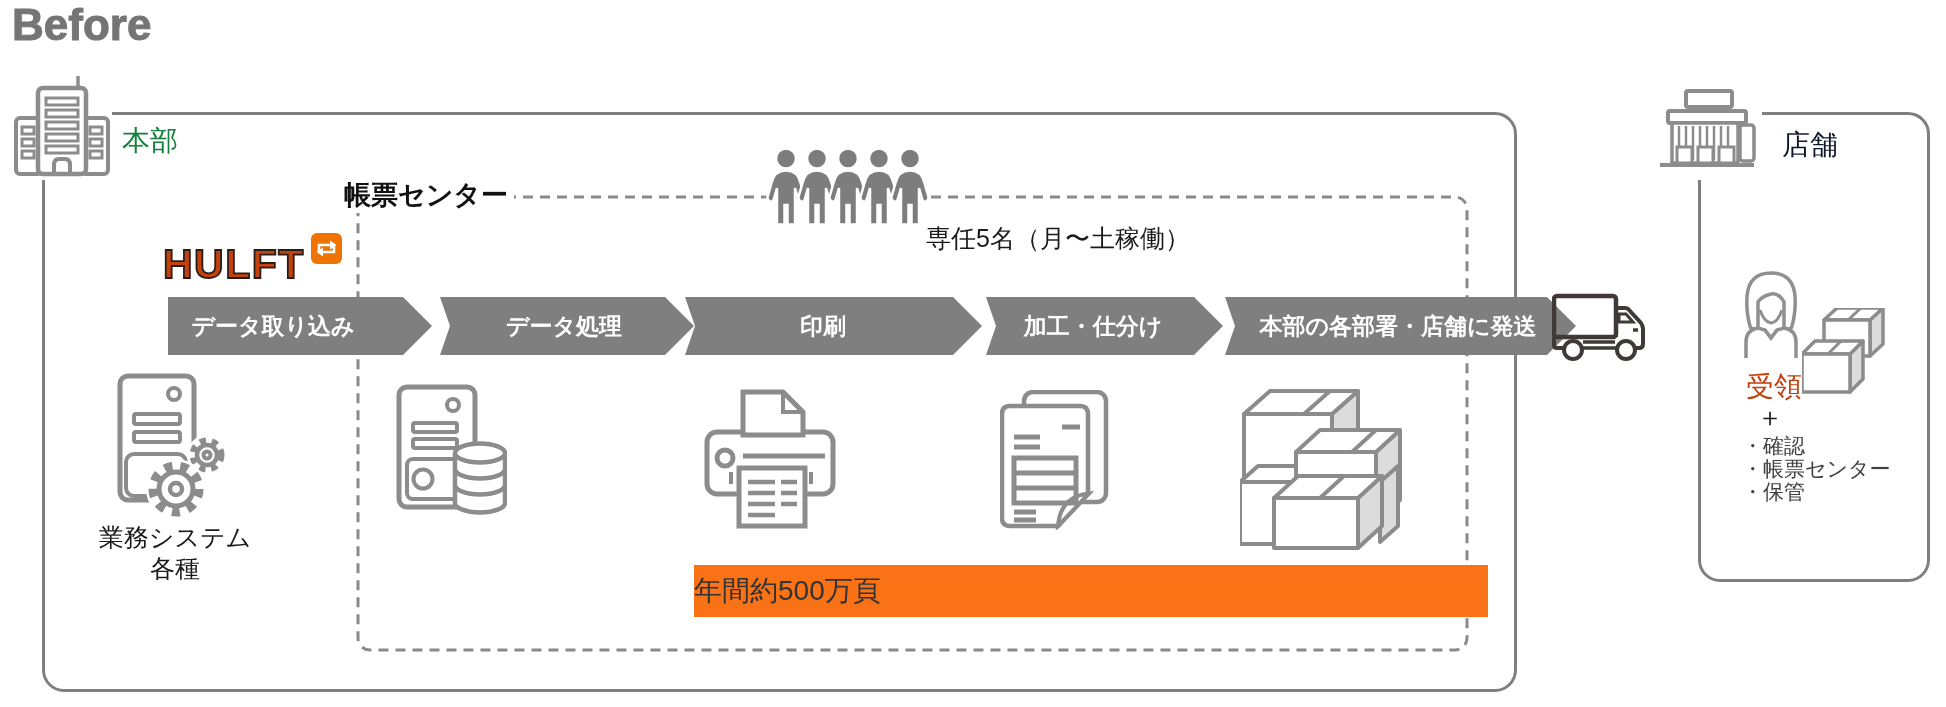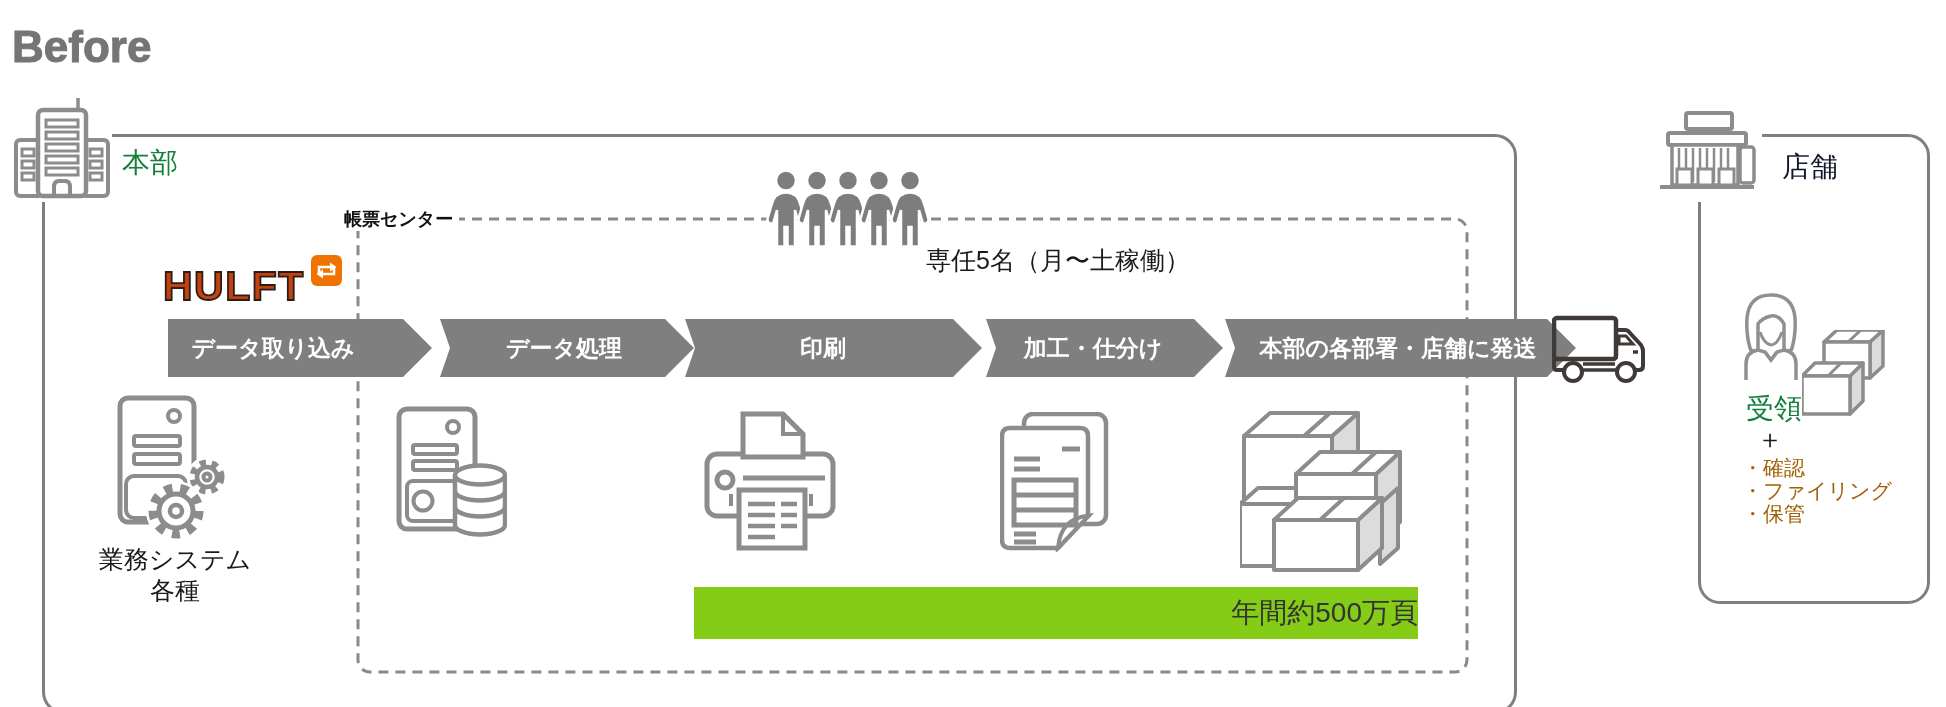--- a/index.html
+++ b/index.html
@@ -1,44 +1,44 @@
 <!DOCTYPE html>
 <html><head>
 <meta charset="utf-8">
 <style>
   * { margin:0; padding:0; box-sizing:border-box; }
   body { width:1946px; height:707px; background:#fff; font-family:"Liberation Sans", sans-serif; overflow:hidden; position:relative; }
-  .abs { position:absolute;margin-top:22px; }
+  .abs { position:absolute; }
   #title { left:12px; top:0px; font-size:44px; font-weight:700; color:#757575; -webkit-text-stroke:1px #757575; }
   #hq-box { left:42px; top:112px; width:1475px; height:580px; border:3px solid #7f7f7f; border-radius:22px; }
   #store-box { left:1698px; top:112px; width:232px; height:470px; border:3px solid #7f7f7f; border-radius:22px; }
   #fc-box { left:356px; top:195px; }
   #hq-icon { left:12px; top:66px; width:100px; height:114px; background:#fff; }
   #hq-label { left:122px; top:122px; font-size:28px; color:#15803d; }
   #store-icon { left:1656px; top:88px; width:106px; height:92px; background:#fff; }
   #store-label { left:1782px; top:126px; font-size:28px; color:#0f172a; }
-  #fc-label { left:338px; top:185px; font-size:18px; font-weight:700; color:#111; background:#fff; padding:0 6px; }
+  #fc-label { left:338px; top:177px; font-size:27px; font-weight:700; color:#111; background:#fff; padding:0 6px; }
   #people { left:763px; top:147px; }
   #staff-note { left:926px; top:222px; font-size:25px; color:#1a1a1a; }
   #hulft-text { left:163px; top:241px; font-size:41px; font-weight:700; color:#c2410c; -webkit-text-stroke:1.8px #281e19; letter-spacing:1.5px; }
   #hulft-icon { left:311px; top:233px; }
   #arrows { left:120px; top:297px;padding-left:48px; }
   #sys-icon { left:112px; top:372px; }
   #sys-label { left:75px; top:522px; width:200px; text-align:center; font-size:25px; color:#1a1a1a; line-height:31px; }
   #db-icon { left:393px; top:383px; }
   #printer-icon { left:703px; top:388px; }
   #doc-icon { left:1000px; top:390px; }
   #boxes-icon { left:1240px; top:386px; }
-  #blue-bar { left:694px; top:565px; width:724px; height:52px; background:#84cc16; text-align:right; line-height:52px; font-size:28px; color:#333; }
+  #blue-bar { left:694px; top:565px; width:794px; height:52px; background:#f97316; text-align:left; line-height:52px; font-size:28px; color:#333; }
   #truck-icon { left:1552px; top:292px; }
   #woman-icon { left:1738px; top:268px; }
   #sboxes-icon { left:1802px; top:308px; }
-  #receive-label { left:1746px; top:368px; font-size:28px; color:#15803d; }
+  #receive-label { left:1746px; top:368px; font-size:28px; color:#c2410c; }
   #plus-label { left:1757px; top:400px; font-size:26px; color:#1a1a1a; }
-  #tasks { left:1742px; top:434px; font-size:21px; color:#a16207; line-height:23px; }
+  #tasks { left:1742px; top:434px; font-size:21px; color:#404040; line-height:23px; }
   svg text.arrow-label { font-family:"Liberation Sans",sans-serif; font-weight:700; font-size:23px; fill:#ffffff; }
 </style>
 </head>
 <body>
 
 <div class="abs" id="title">Before</div>
 
 <div class="abs" id="hq-box"></div>
 <div class="abs" id="store-box"></div>
 <div class="abs" id="fc-box">
@@ -309,15 +309,15 @@
     <line x1="26" y1="46" x2="39" y2="33" stroke-width="3"></line>
     <rect x="0" y="46" width="48" height="38" fill="#fff"></rect>
   </g>
 </svg>
 </div>
 
 <div class="abs" id="receive-label">受領</div>
 <div class="abs" id="plus-label">＋</div>
 <div class="abs" id="tasks">
   <div>・確認</div>
-  <div>・ファイリング</div>
+  <div>・帳票センター</div>
   <div>・保管</div>
 </div>
 
 </body></html>

